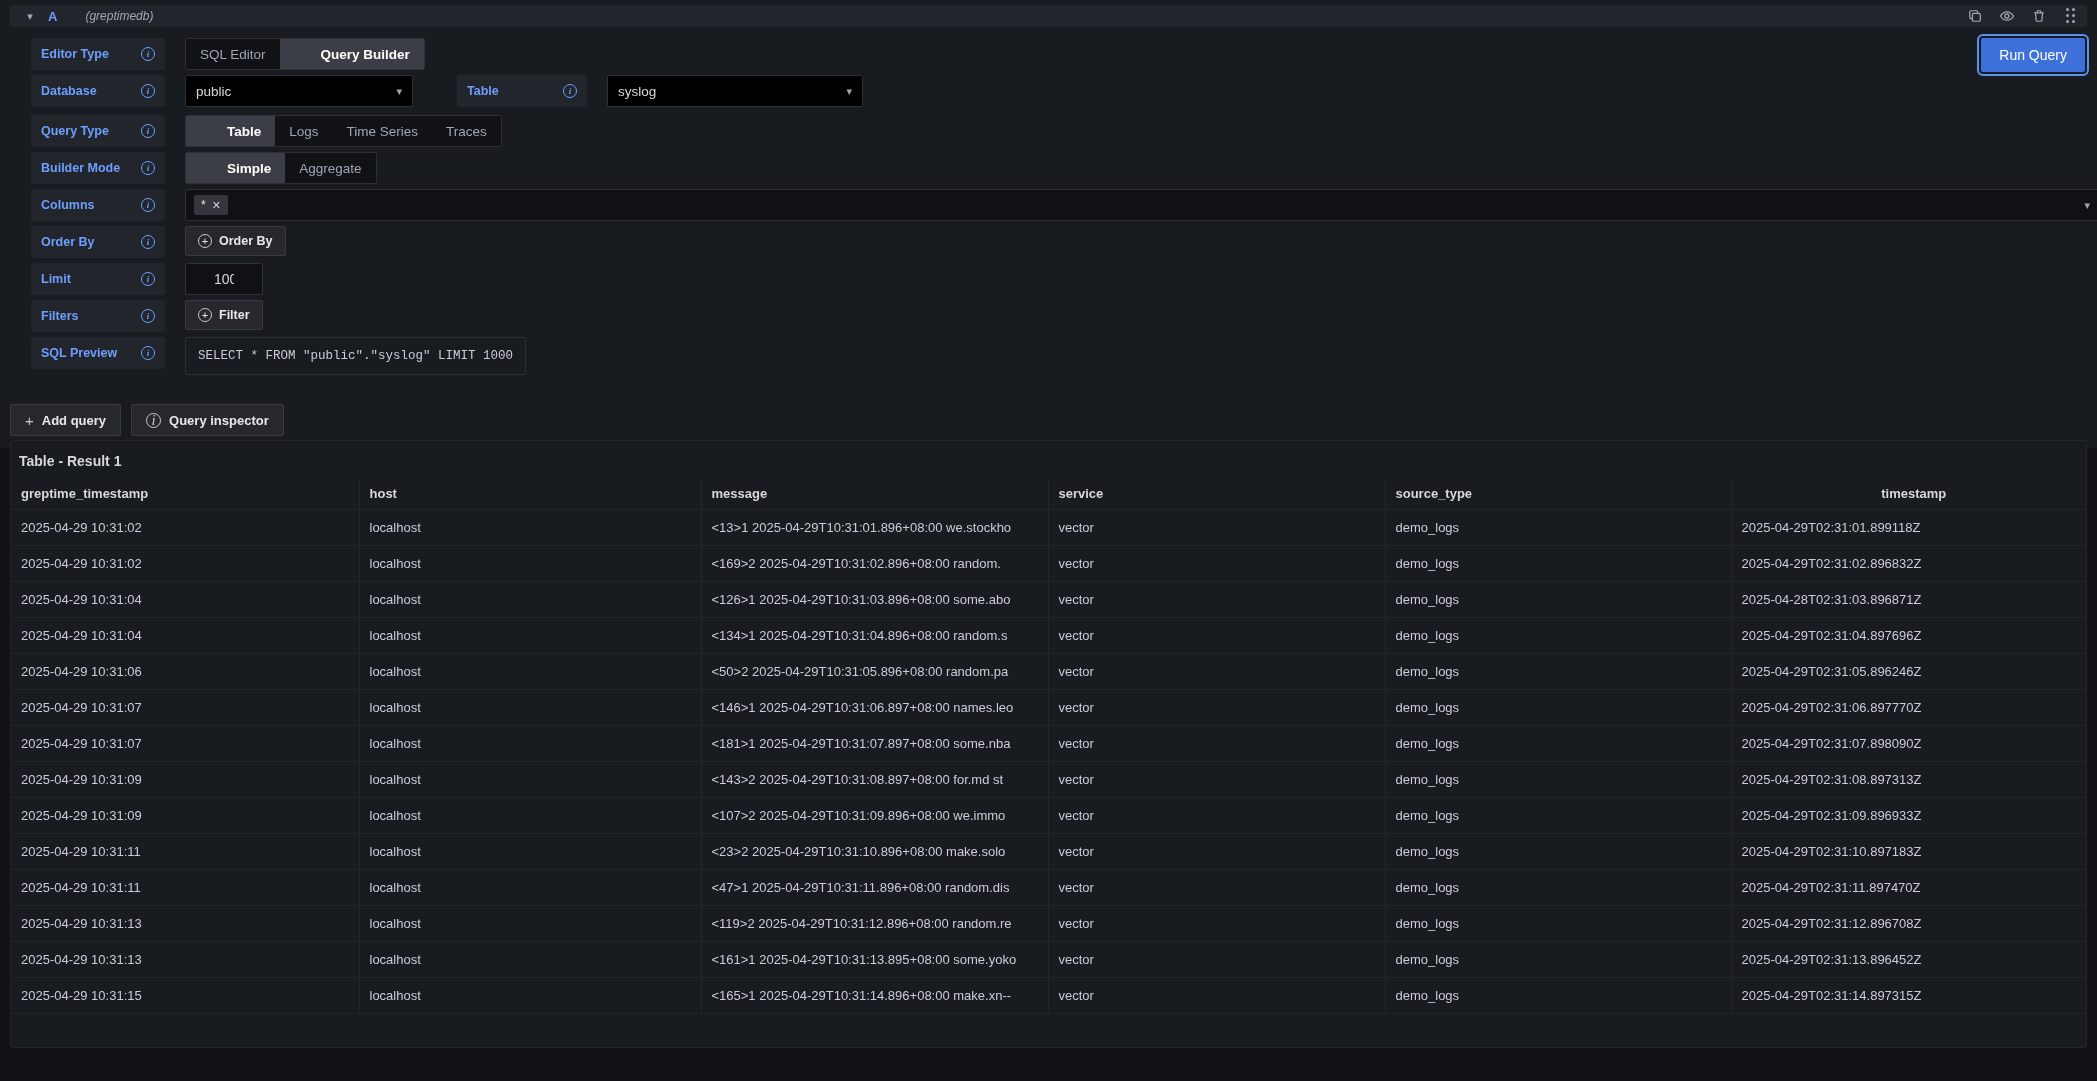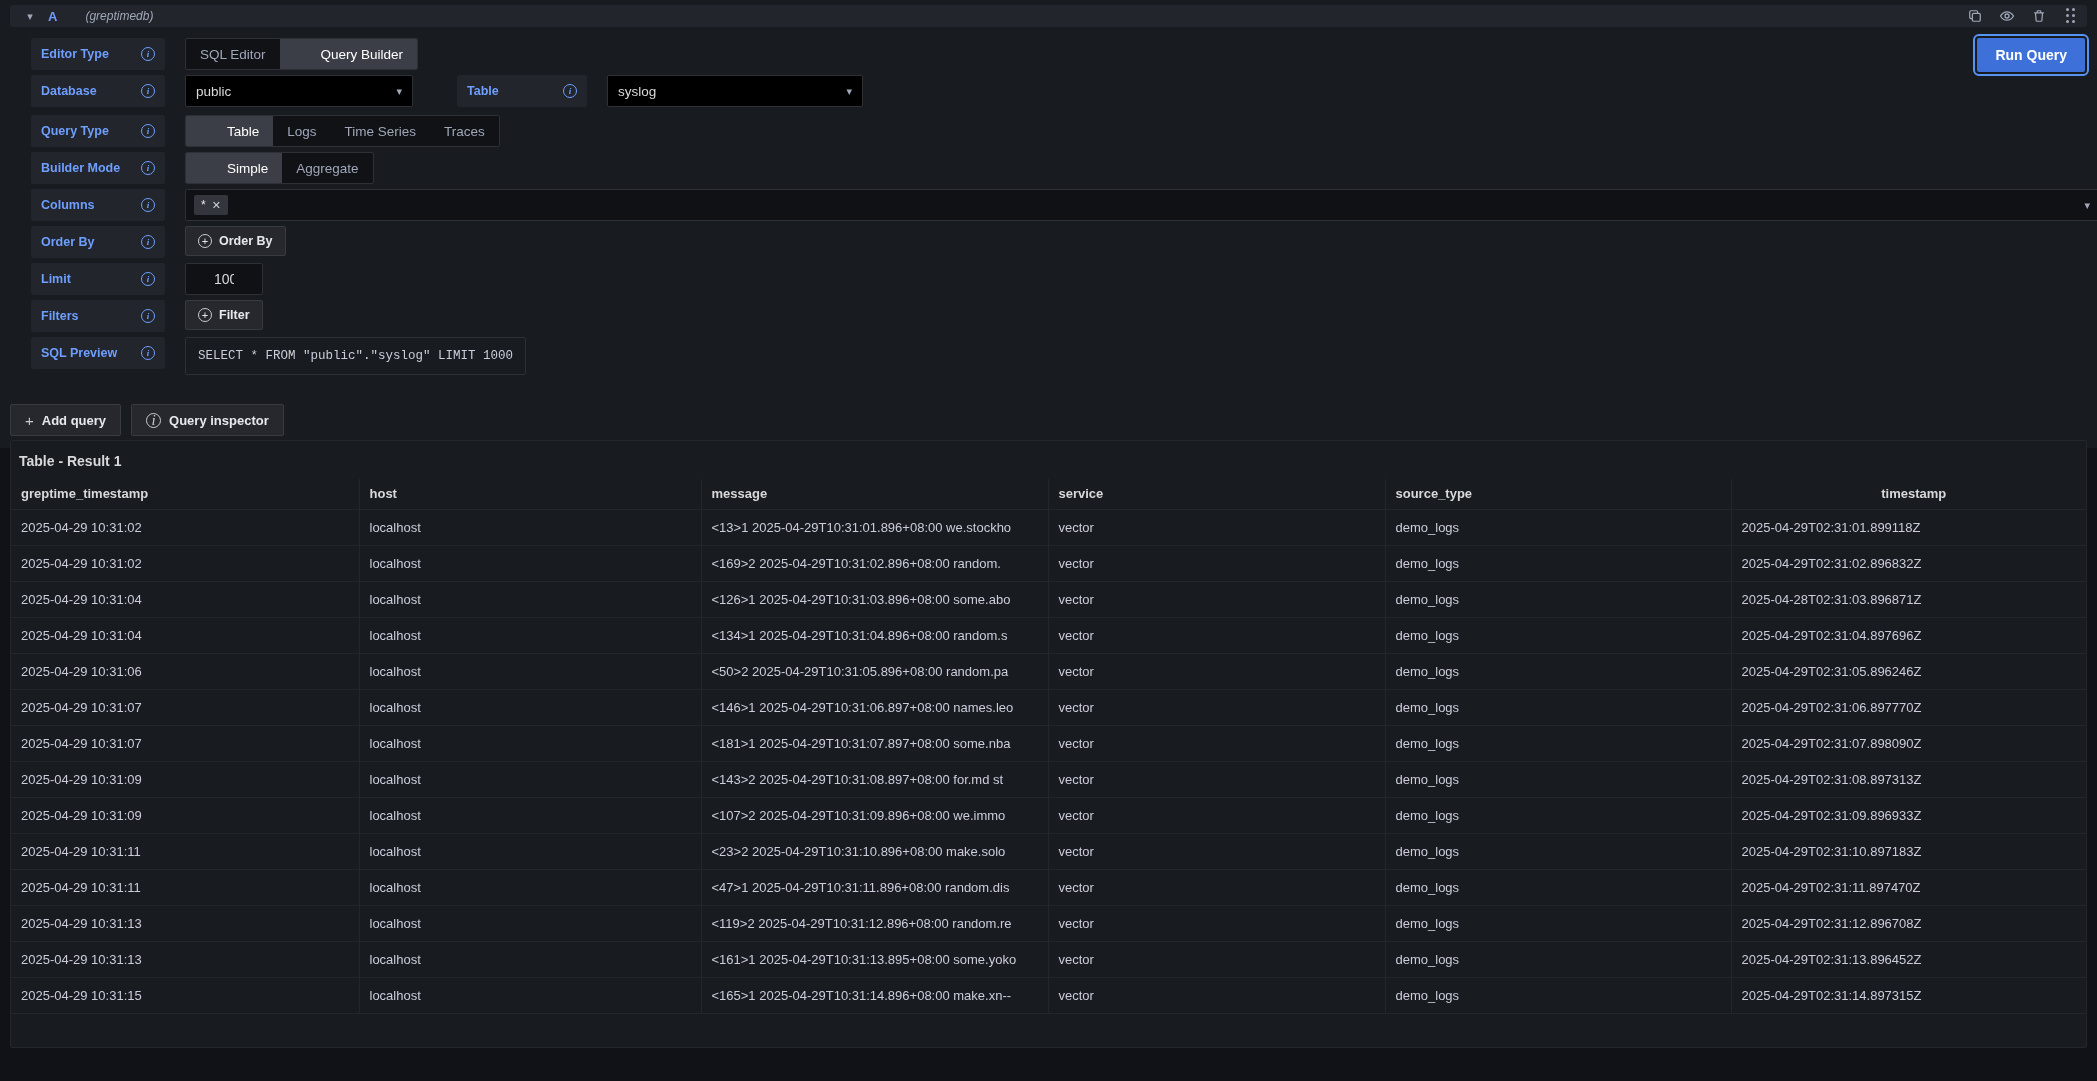--- a/index.html
+++ b/index.html
@@ -16,37 +16,37 @@
   .qh-refid { color:#6e9fff; font-weight:700; font-size:13px; margin-left:6px; margin-right:28px; }
   .qh-ds { color:#9fa7b8; font-style:italic; font-size:12px; }
   .qh-spacer { flex:1; }
   .qh-icons { display:flex; align-items:center; gap:16px; color:#9fa7b8; }
   .qh-icon { width:16px; height:16px; display:flex; align-items:center; justify-content:center; cursor:pointer; }
   .qh-icon svg { display:block; }
   .grip { display:grid; grid-template-columns:4px 4px; grid-auto-rows:4px; gap:2px; }
   .grip i { width:3px; height:3px; border-radius:50%; background:#9fa7b8; }
 
   .run-query-btn { position:absolute; right:12px; top:38px; height:34px; padding:0 18px;
-    background:#3d71d9; color:#ffffff; font-weight:700; font-size:14px; border:none; border-radius:2px;
+    background:#3d71d9; color:#ffffff; font-weight:400; font-size:14px; border:none; border-radius:2px;
     outline:2px solid #5794f2; outline-offset:2px; cursor:pointer; font-family:inherit; }
 
   .form-rows { position:absolute; left:31px; top:38px; display:flex; flex-direction:column; gap:5px; }
   .form-row { display:flex; align-items:flex-start; gap:20px; }
   .inline-label { width:134px; min-height:32px; background:#22252b; border-radius:2px;
     display:flex; align-items:center; justify-content:space-between; padding:0 10px;
     color:#6e9fff; font-size:12.5px; font-weight:600; flex:none; }
   .info-icon { width:14px; height:14px; border:1px solid #6e9fff; border-radius:50%;
     color:#6e9fff; font-size:9px; font-style:italic; font-weight:700;
     display:flex; align-items:center; justify-content:center; font-family:"Liberation Serif",serif; cursor:pointer; }
 
   .radio-group { display:flex; align-items:stretch; background:#101216; border:1px solid #2e3036;
     border-radius:2px; overflow:hidden; height:32px; }
   .radio-option { padding:0 14px; display:flex; align-items:center; font-size:13.5px;
     color:#9fa7b8; cursor:pointer; white-space:nowrap; }
-  .radio-option.active { background:#3b3e46; color:#ffffff; font-weight:400;padding-left:41px; }
+  .radio-option.active { background:#3b3e46; color:#ffffff; font-weight:700;padding-left:41px; }
 
   .gf-select { height:32px; background:#000000; border:1px solid #2e3036; border-radius:2px;
     display:flex; align-items:center; justify-content:space-between; padding:0 10px; cursor:pointer; }
   .gf-select .val { font-size:13.5px; color:#d8d9da; }
   .gf-select .chev { color:#9fa7b8; font-size:11px; margin-left:12px; }
 
   .columns-box { width:1914px; height:32px; background:#0f1115; border:1px solid #2e3036; border-radius:2px;
     display:flex; align-items:center; padding:0 8px; cursor:text; }
   .chip { background:#34363d; border-radius:2px; height:20px; display:flex; align-items:center;
     gap:6px; padding:0 7px; color:#e6e8ec; font-size:12px; }

